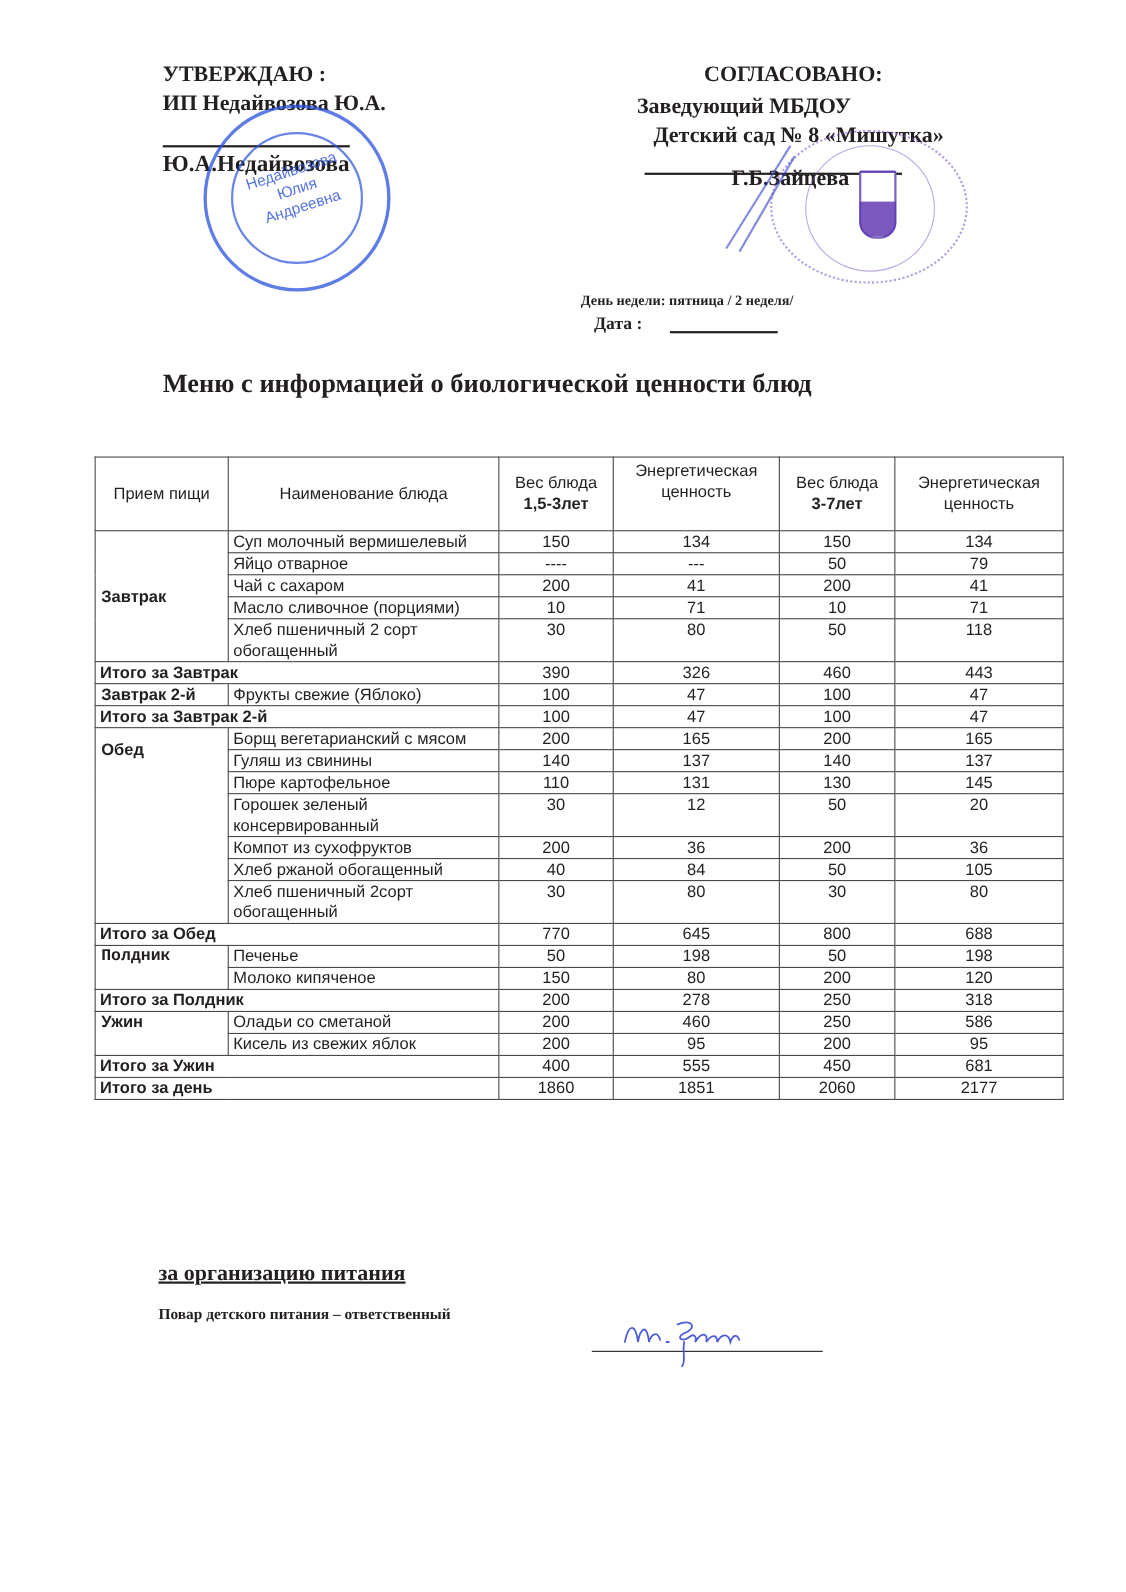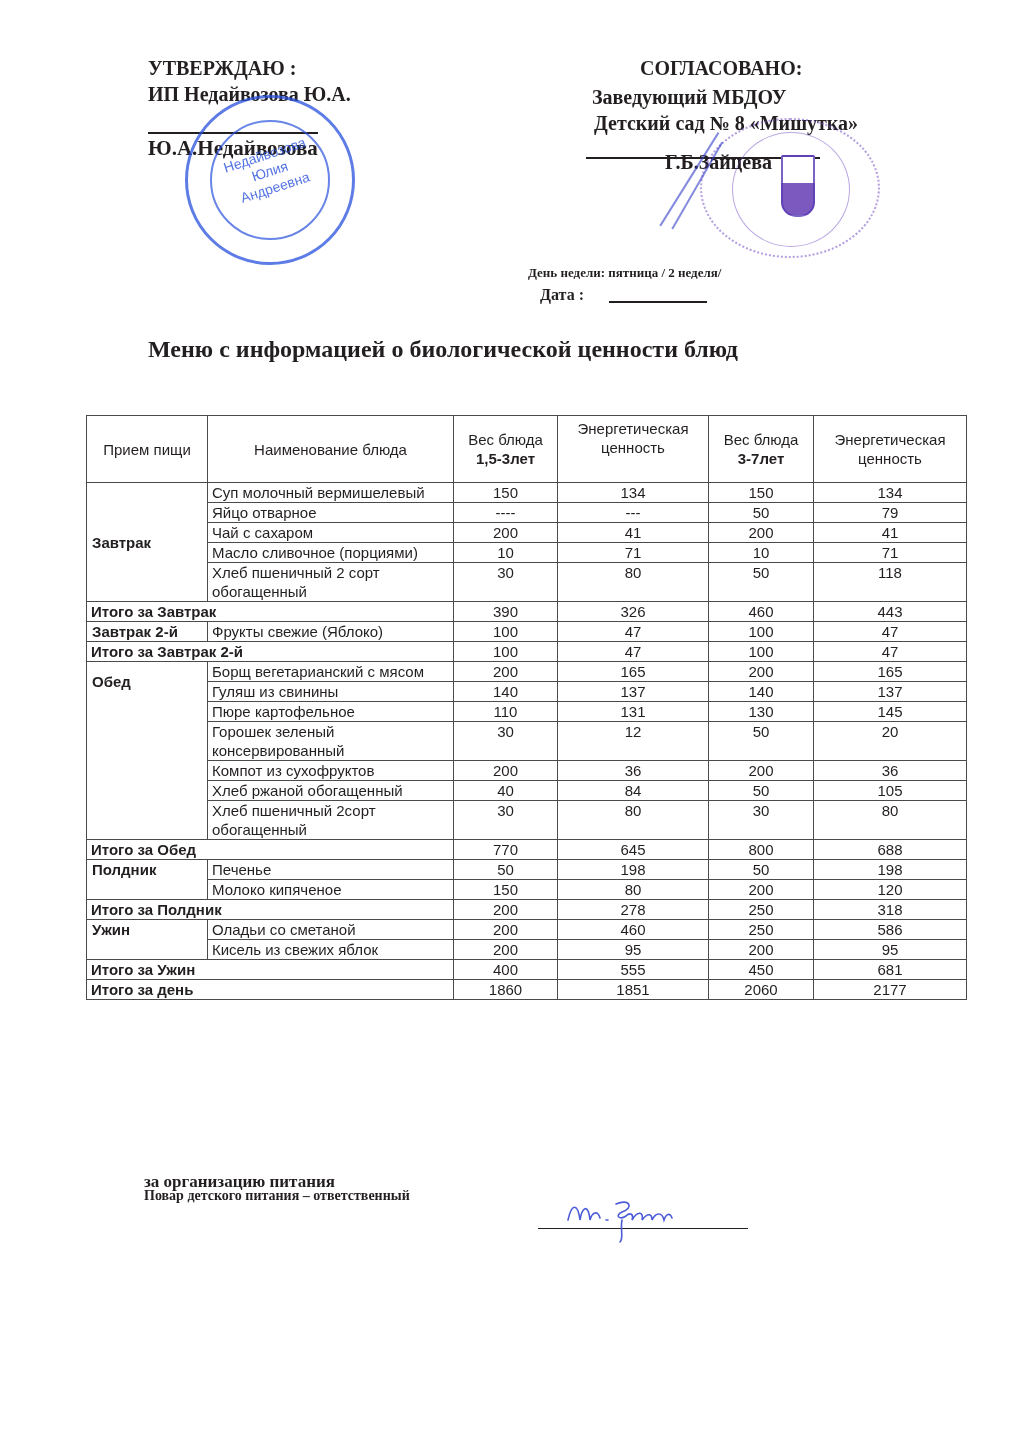--- a/index.html
+++ b/index.html
@@ -44,21 +44,21 @@
 <div class="stamp-blue">
   <div class="inner"></div>
   <div class="txt">
     <div>Недайвозова</div>
     <div>Юлия</div>
     <div>Андреевна</div>
   </div>
 </div>
 
 <div class="abs serif hdr-line" style="left:640px; top:55px;">СОГЛАСОВАНО:</div>
-<div class="abs serif hdr-line" style="left:592px; top:84px;">Заведующий МБДОУ</div>
+<div class="abs serif hdr-line" style="left:579px; top:84px;">Заведующий МБДОУ</div>
 <div class="abs serif hdr-line" style="left:594px; top:110px;text-align:right;">Детский сад № 8 «Мишутка»</div>
 <div class="rule" style="left:586px; top:157px; width:234px;"></div>
 <div class="abs serif" style="left:665px; top:152px; font-size:20px; line-height:20px;">Г.Б.Зайцева</div>
 
 <div class="stamp-purple">
   <div class="inner">
       <div class="crest"></div>
     </div>
 </div>
 <div class="sig-line" style="left:660px; top:225px; width:110px; transform:rotate(-58deg);"></div>
@@ -203,21 +203,21 @@
     </tr>
     <tr class="total">
       <td class="tlabel" colspan="2">Итого за Обед</td>
       <td class="num">770</td>
       <td class="num">645</td>
       <td class="num">800</td>
       <td class="num">688</td>
     </tr>
 
     <tr>
-      <td class="meal" rowspan="2" style="vertical-align:top;"><span>Полдник</span></td>
+      <td class="meal" rowspan="2" style="vertical-align:top;font-family:Liberation Mono, monospace;"><span>Полдник</span></td>
       <td>Печенье</td>
       <td class="num">50</td>
       <td class="num">198</td>
       <td class="num">50</td>
       <td class="num">198</td>
     </tr>
     <tr>
       <td>Молоко кипяченое</td>
       <td class="num">150</td>
       <td class="num">80</td>
@@ -259,17 +259,17 @@
       <td class="tlabel" colspan="2">Итого за день</td>
       <td class="num">1860</td>
       <td class="num">1851</td>
       <td class="num">2060</td>
       <td class="num">2177</td>
     </tr>
   </tbody>
 </table>
 
 <div class="abs serif" style="left:144px; top:1185px; font-size:14px; line-height:22px;">Повар детского питания – ответственный</div>
-<div class="abs serif" style="left:144px; top:1171px; font-size:17px; line-height:22px;">за организацию питания</div>
+<div class="abs serif" style="left:144px; top:1147px; font-size:20px; line-height:22px;text-decoration:underline;">за организацию питания</div>
 <div class="rule" style="left:538px; top:1228px; width:210px; height:1px;"></div>
 <svg class="abs" style="left:560px; top:1190px;" width="140" height="55" viewBox="0 0 140 55">
   <path d="M8 30 C12 12, 18 14, 20 30 C22 18, 28 12, 30 30 C32 22, 38 20, 40 28 M46 30 l2 0 M56 14 C70 8, 74 18, 62 22 C54 26, 60 30, 66 26 C70 22, 74 24, 72 30 C78 20, 84 22, 82 30 C88 22, 92 24, 92 30 C96 22, 102 22, 104 30 C106 24, 110 22, 112 28 M62 30 C60 40, 64 48, 60 52" fill="none" stroke="#4a5ad8" stroke-width="1.6" stroke-linecap="round"></path>
 </svg>
 
 </body></html>

